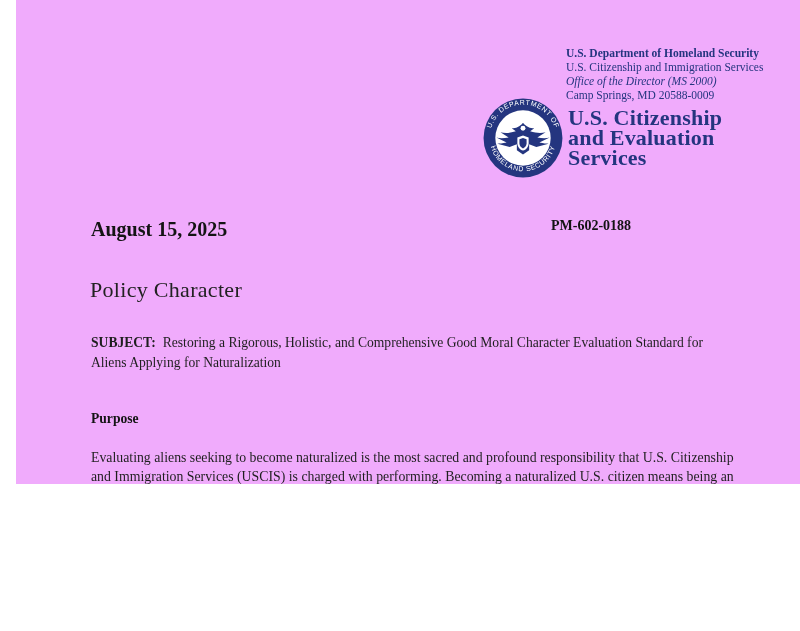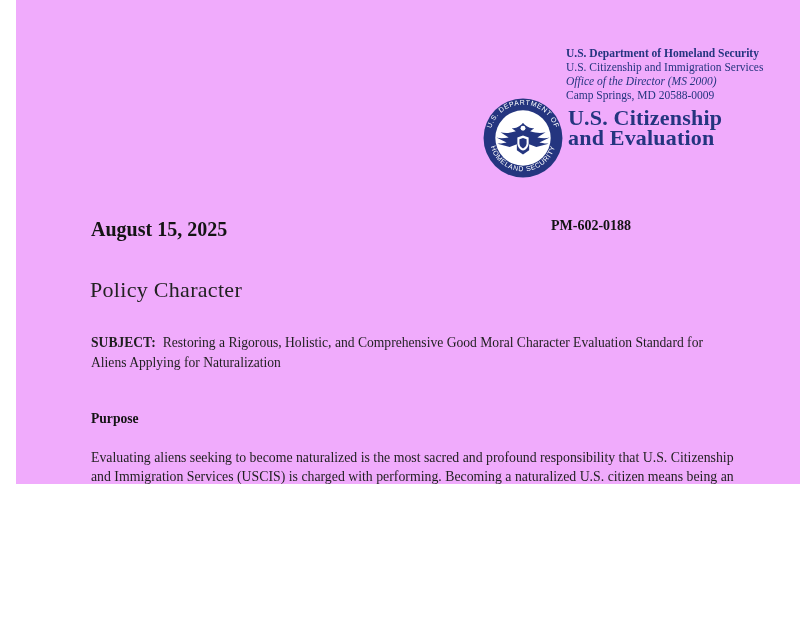--- a/index.html
+++ b/index.html
@@ -149,20 +149,21 @@
         <circle cx="40" cy="30.5" r="2.4" fill="#ffffff"></circle>
         <path fill="#ffffff" d="M40,37.5 l5.5,2 v5.5 c0,3.6 -2.6,6.3 -5.5,7.3 c-2.9,-1 -5.5,-3.7 -5.5,-7.3 v-5.5 z"></path>
         <path fill="#24357f" d="M40,40 l3.5,1.2 v4 c0,2.4 -1.6,4.2 -3.5,5 c-1.9,-0.8 -3.5,-2.6 -3.5,-5 v-4 z"></path>
       </g>
     </svg>
   </div>
 
   <div class="wordmark">
     <div>U.S. Citizenship</div>
     <div>and Evaluation</div>
+    <div>Services</div>
   </div>
 
   <div class="date-row-left">August 15, 2025</div>
   <div class="date-row-right">PM-602-0188</div>
 
   <div class="page-title">Policy Character</div>
 
   <div class="subject">
     <span class="subject-label">SUBJECT:</span><span>Restoring a Rigorous, Holistic, and Comprehensive Good Moral Character Evaluation Standard for Aliens Applying for Naturalization</span>
   </div>

